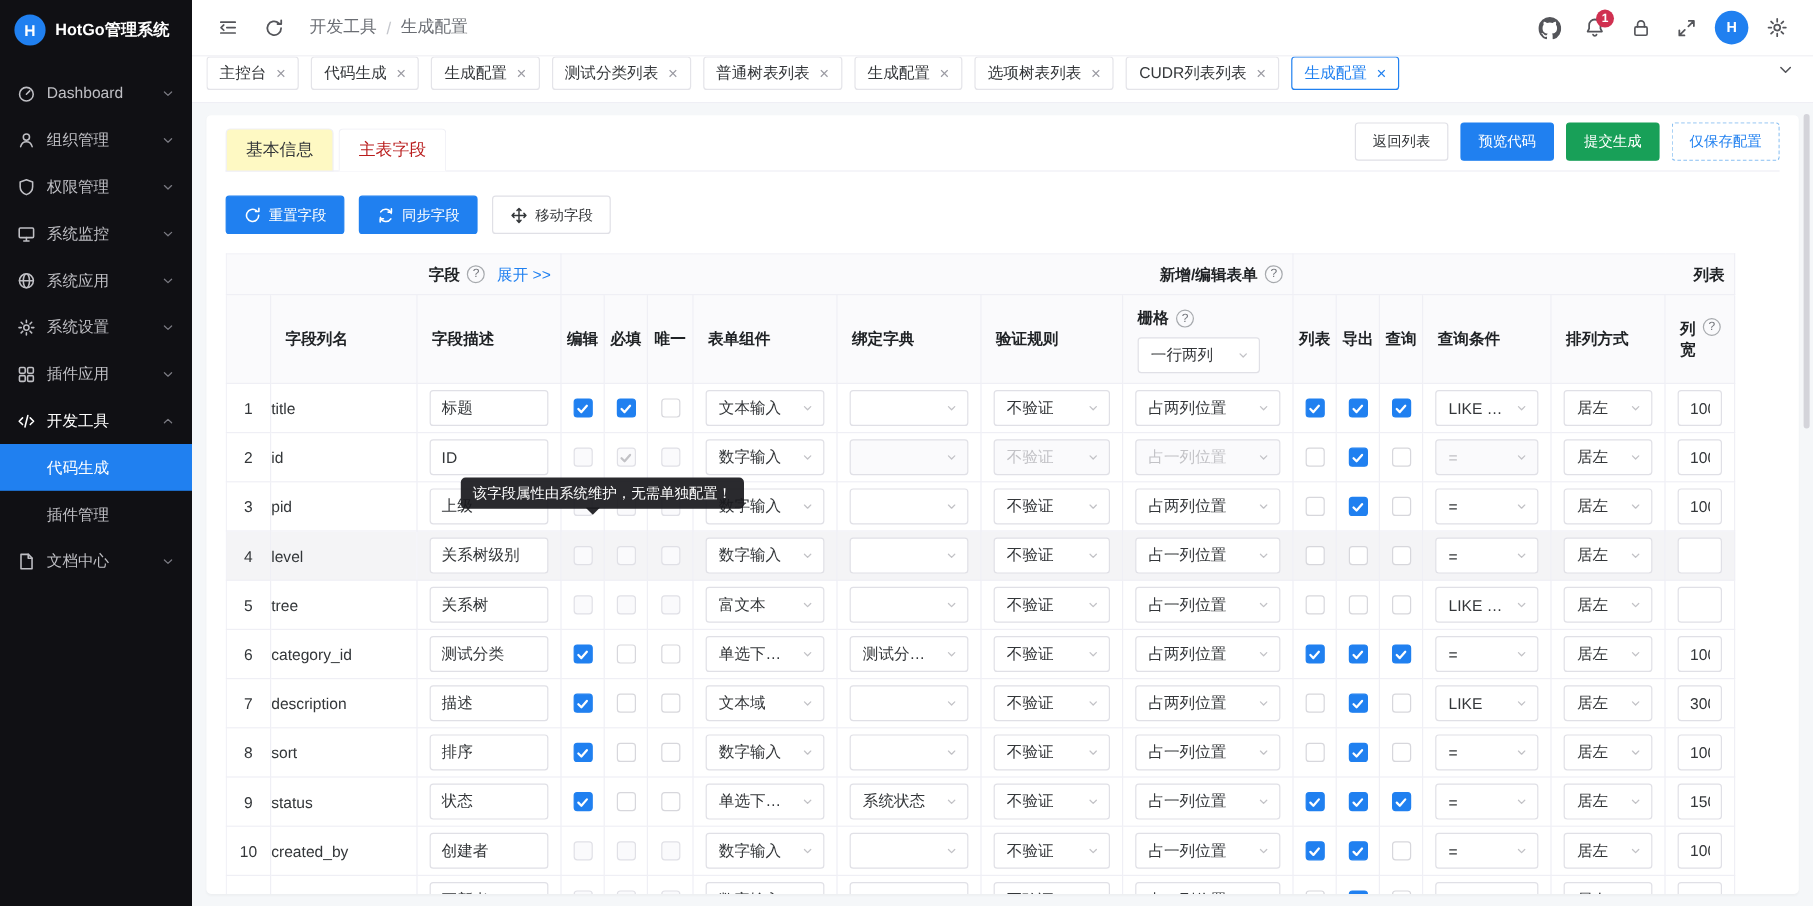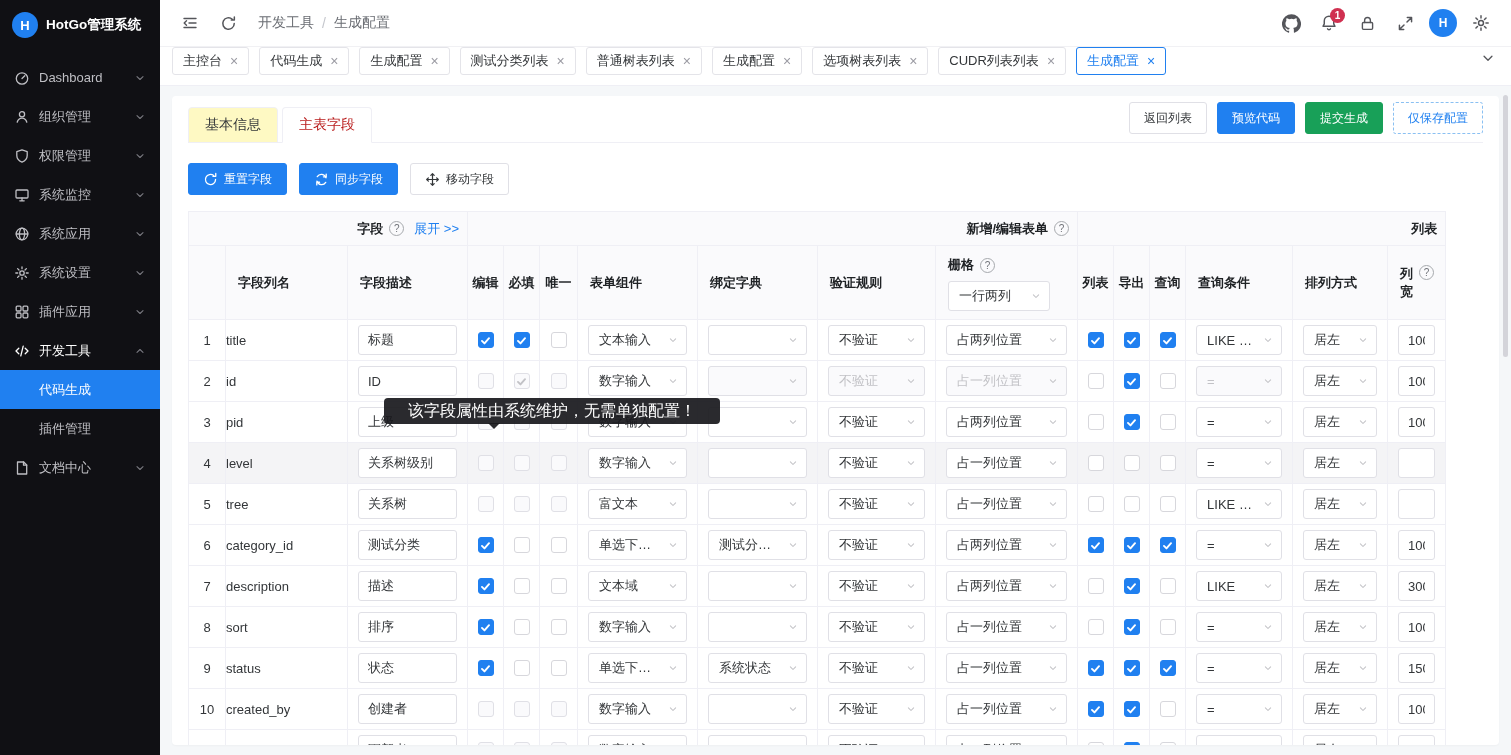--- a/index.html
+++ b/index.html
@@ -82,21 +82,21 @@
   .sel{height:30px;border:1px solid #e0e0e6;border-radius:3px;background:#fff;display:flex;align-items:center;gap:4px;padding:0 7px 0 10px;cursor:pointer;color:#333639}
   .sel .sv{flex:1;white-space:nowrap;overflow:hidden;text-overflow:ellipsis;min-height:1em}
   .sel svg{color:#c2c2c6;flex-shrink:0}
   .sel.dis{background:#fafafc;color:#c2c2c6;cursor:not-allowed}
   .cb{width:16px;height:16px;border:1px solid #d7d7dc;border-radius:3px;background:#fff;display:inline-flex;align-items:center;justify-content:center;cursor:pointer;vertical-align:middle;color:#fff}
   .cb.on{background:#2080f0;border-color:#2080f0}
   .cb.dis{background:#fafafc;border-color:#e0e0e6;cursor:not-allowed}
   .cb.on.dis{background:#fafafc;border-color:#e0e0e6;color:#c2c2c6}
 
   
-  .tooltip{position:absolute;left:384px;top:398px;height:26px;background:rgba(24,24,28,.92);color:#fff;font-size:16px;border-radius:4px;display:flex;align-items:center;padding:0 24px;z-index:50;white-space:nowrap}
+  .tooltip{position:absolute;left:384px;top:398px;height:26px;background:rgba(24,24,28,.92);color:#fff;font-size:12px;border-radius:4px;display:flex;align-items:center;padding:0 10px;z-index:50;white-space:nowrap}
   .tt-arrow{position:absolute;left:104px;bottom:-5px;width:0;height:0;border-left:6px solid transparent;border-right:6px solid transparent;border-top:6px solid rgba(24,24,28,.92)}
   .scrollbar-v{position:absolute;right:3px;top:95px;width:5px;height:262px;background:#d4d4da;border-radius:3px;z-index:60;cursor:pointer}
 </style>
 </head>
 <body>
 
 <div class="layout">
 
   <aside class="sidebar">
     <div class="logo-row">

